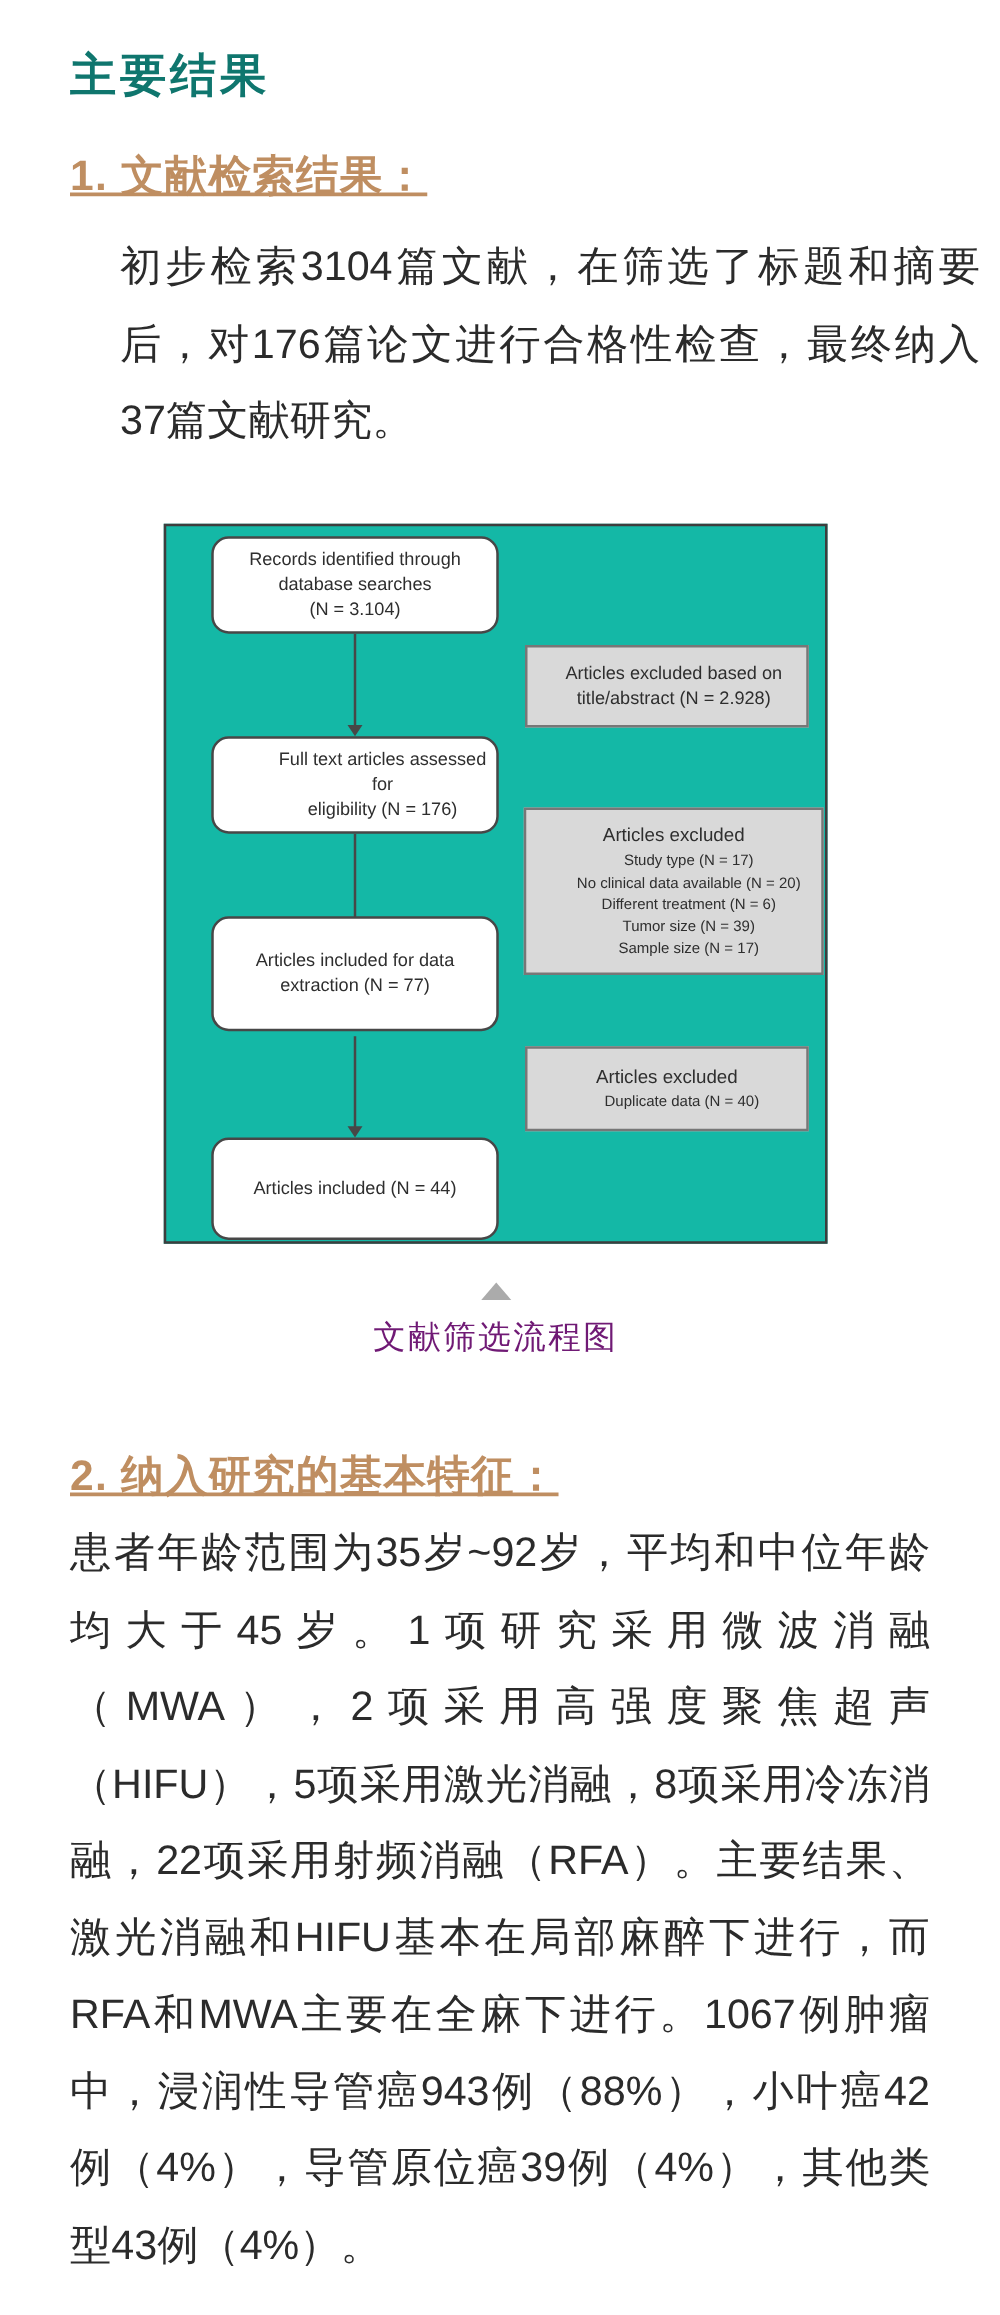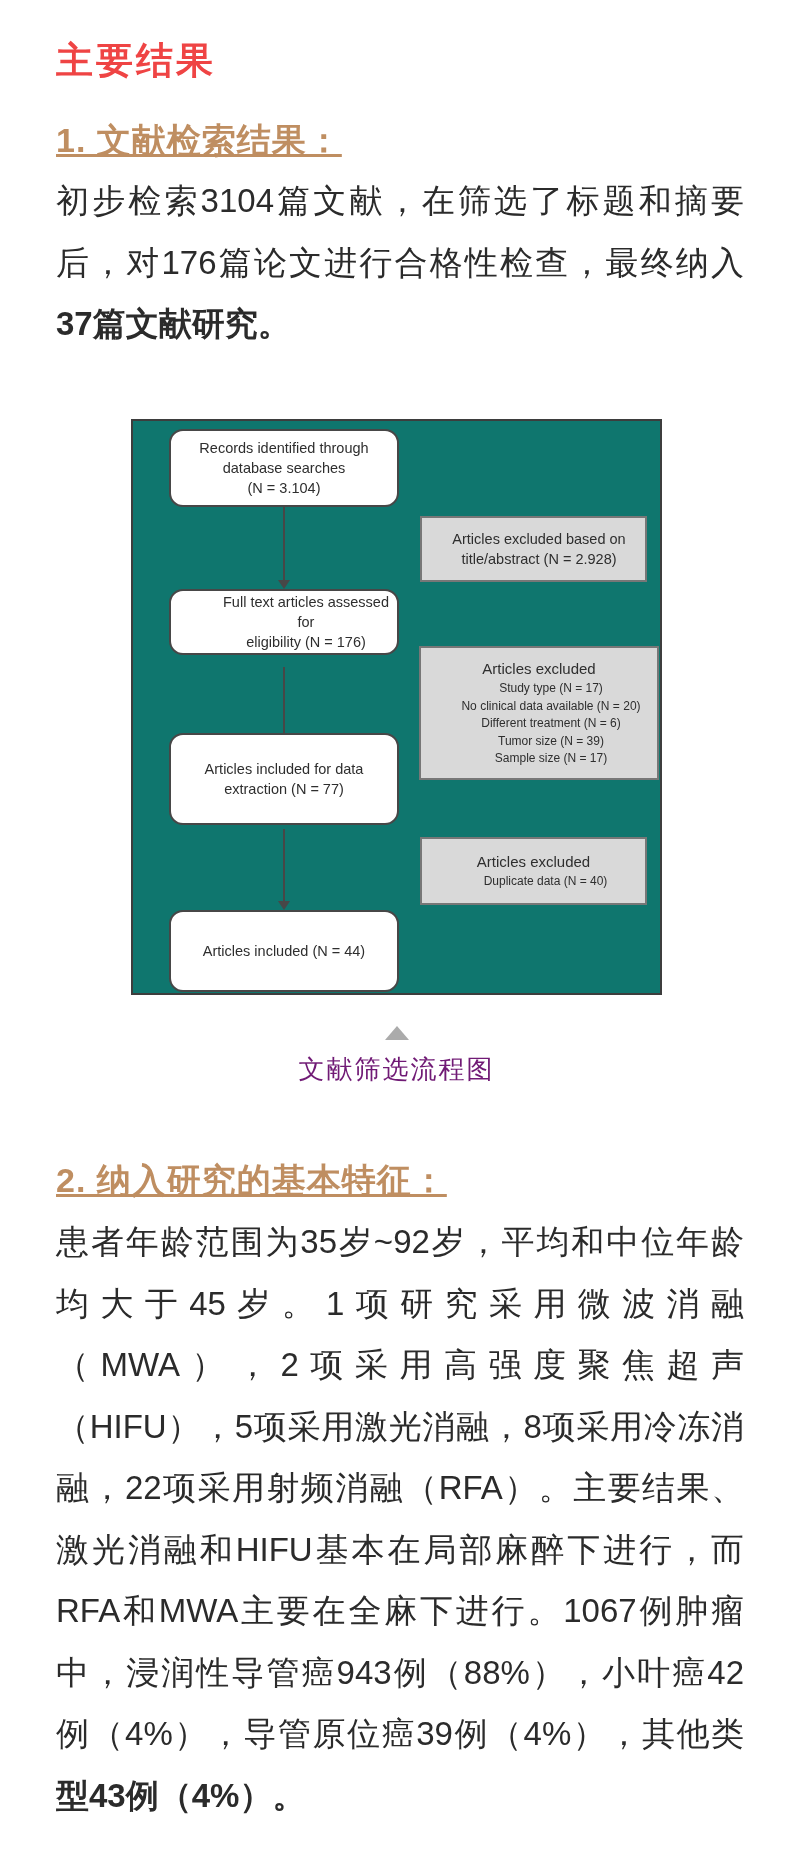--- a/index.html
+++ b/index.html
@@ -3,48 +3,48 @@
 <meta charset="utf-8">
 <style>
   html,body { margin:0; padding:0; background:#ffffff; }
   .page {
     position:relative; width:800px; height:1852px; background:#ffffff;
     font-family:"Liberation Sans","DejaVu Sans",sans-serif; overflow:hidden;
   }
   .doc-title {
     position:absolute; left:56px; top:36px;
     font-family:"Liberation Serif","DejaVu Serif",serif;
-    font-size:37px; font-weight:700; color:#ef4444; letter-spacing:3px;
+    font-size:37px; font-weight:700; color:#0f766e; letter-spacing:3px;
   }
   .sec-heading {
     position:absolute; left:56px; font-size:34px; font-weight:700;
     color:#bf8e61; letter-spacing:1px; white-space:nowrap;text-decoration:underline;
   }
   #sec1-heading { top:118px; }
   #sec2-heading { top:1158px; }
   .para { position:absolute; left:56px; width:688px; font-size:33px; color:#2b2b2b; }
-  #para1 { top:170px; }
+  #para1 { top:182px;margin-left:40px; }
   #para2 { top:1211px; }
   .para .line { height:61.5px; line-height:61.5px; text-align:justify; text-align-last:justify; }
-  .para .line.last { text-align-last:left;font-weight:bold; }
+  .para .line.last { text-align-last:left; }
 
   
   .figure {
     position:absolute; left:131px; top:419px; width:531px; height:576px;
-    border:2px solid #3d3d3d; background:#0f766e; box-sizing:border-box;
+    border:2px solid #3d3d3d; background:#14b8a6; box-sizing:border-box;
     color:#2e2e2e;
   }
   .wbox {
     position:absolute; left:36px; width:230px; box-sizing:border-box;
     border:2px solid #474747; border-radius:14px; background:#ffffff;
     display:flex; flex-direction:column; justify-content:center;
     text-align:center; font-size:14.5px; line-height:20px;
   }
   #fbox1 { top:8px;   height:78px; }
-  #fbox2 { top:168px; height:66px;padding-left:44px; }
+  #fbox2 { top:168px; height:78px;padding-left:44px; }
   #fbox3 { top:312px; height:92px; }
   #fbox4 { top:489px; height:82px; }
   .gbox {
     position:absolute; box-sizing:border-box; background:#d9d9d9;
     border:2px solid #777777; display:flex; flex-direction:column;
     justify-content:center; text-align:center;
   }
   #gbox1 { left:287px; top:95px;  width:227px; height:66px; font-size:14.5px; line-height:20px;padding-left:11px; }
   #gbox2 { left:286px; top:225px; width:240px; height:134px; }
   #gbox3 { left:287px; top:416px; width:227px; height:68px; }

